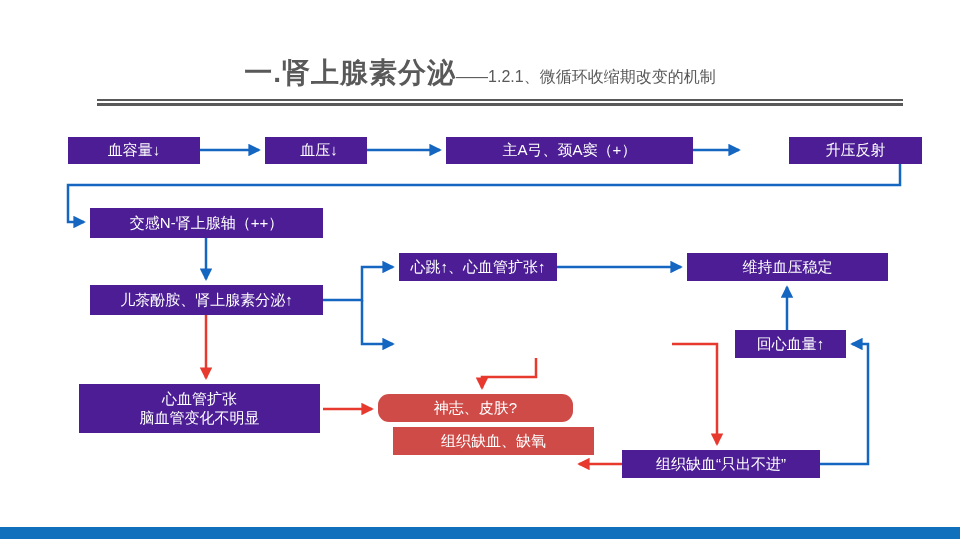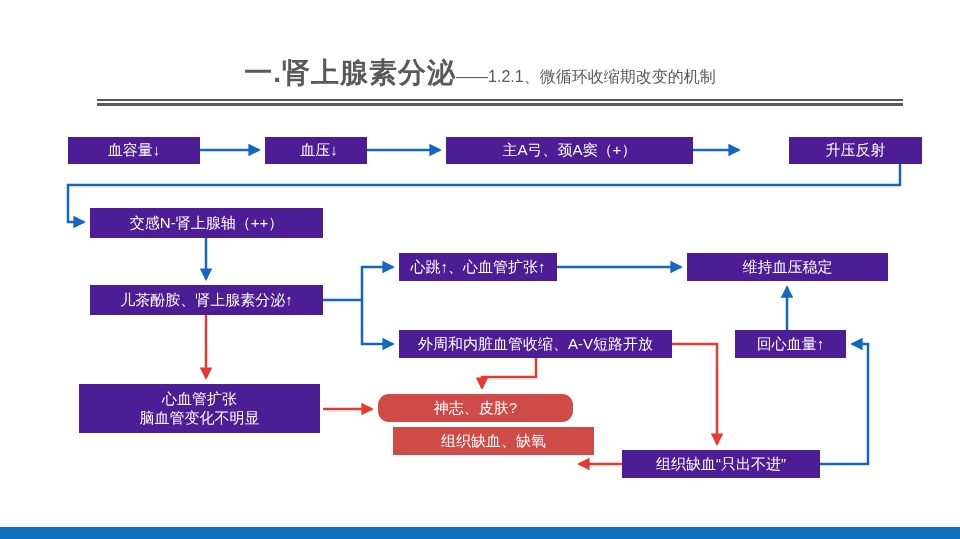--- a/index.html
+++ b/index.html
@@ -82,23 +82,20 @@
     </div>
   <div class="node blue" style="left:90px;  top:285px; width:233px; height:30px;">
       <span>儿茶酚胺、肾上腺素分泌↑</span>
     </div>
   <div class="node blue" style="left:399px; top:253px; width:158px; height:28px;">
       <span>心跳↑、心血管扩张↑</span>
     </div>
   <div class="node blue" style="left:687px; top:253px; width:201px; height:28px;">
       <span>维持血压稳定</span>
     </div>
-  <div class="node blue" style="left:399px; top:330px; width:273px; height:28px;">
-      <span>外周和内脏血管收缩、A-V短路开放</span>
-    </div>
   <div class="node blue" style="left:735px; top:330px; width:111px; height:28px;">
       <span>回心血量↑</span>
     </div>
   <div class="node blue" style="left:79px;  top:384px; width:241px; height:49px;">
     <span>心血管扩张</span>
     <span>脑血管变化不明显</span>
   </div>
   <div class="node red" style="left:378px; top:394px; width:195px; height:28px;border-radius:11px;">
       <span>神志、皮肤?</span>
     </div>

